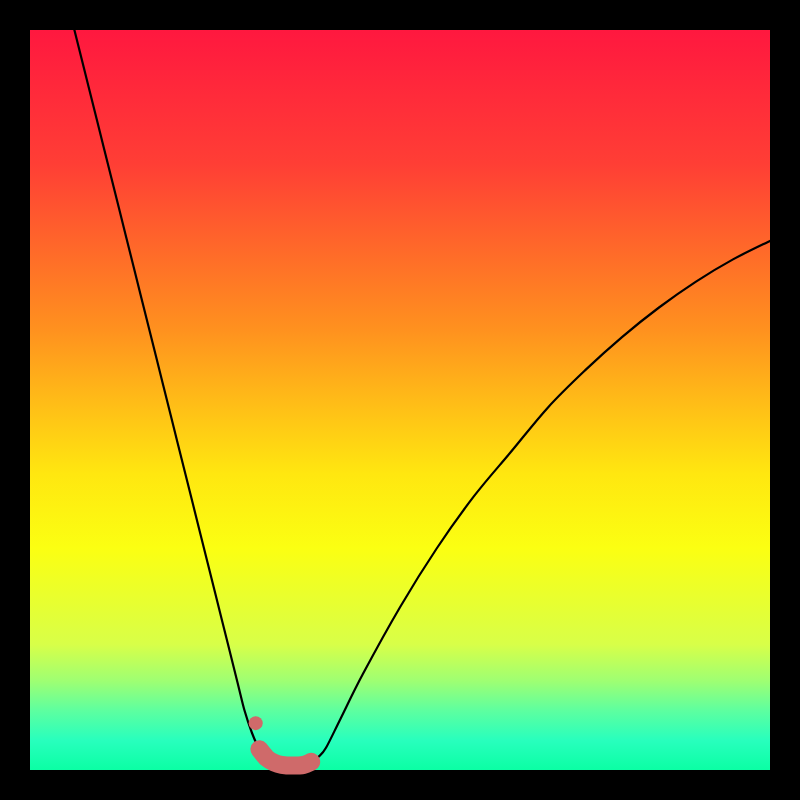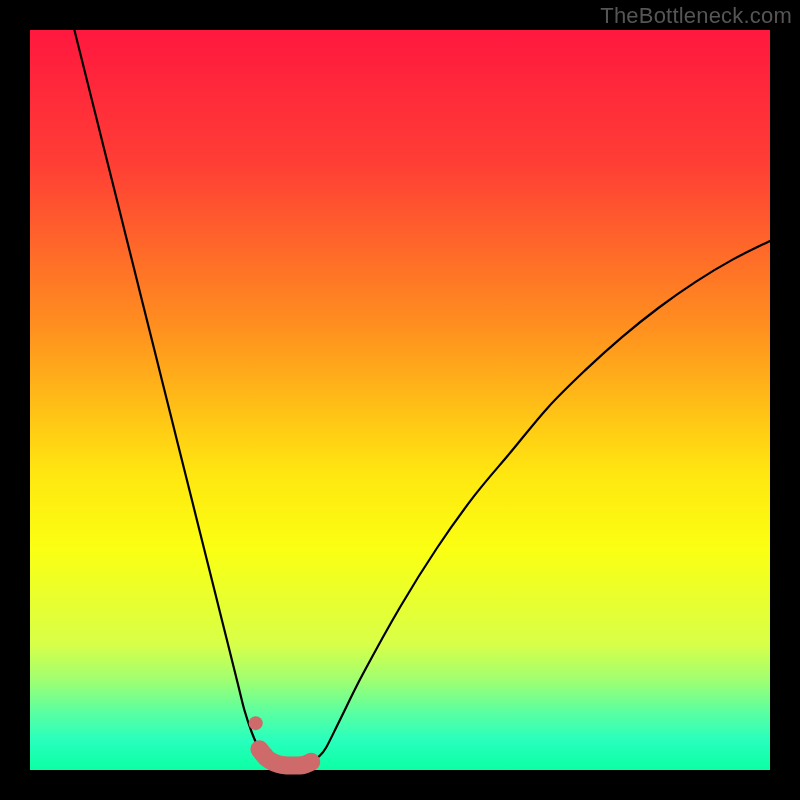--- a/index.html
+++ b/index.html
@@ -49,14 +49,13 @@
 </head>
 <body>
 
 <div class="frame">
   <div class="plot" id="plot" style="background: linear-gradient(rgb(255, 24, 63) 0%, rgb(255, 62, 53) 18%, rgb(255, 143, 31) 40%, rgb(255, 231, 16) 60%, rgb(251, 255, 18) 70%, rgb(216, 255, 72) 83%, rgb(158, 255, 115) 88%, rgb(93, 255, 160) 92%, rgb(40, 255, 189) 96%, rgb(11, 255, 164) 100%);"></div>
   <svg class="curve" id="curveSvg" viewBox="0 0 740 740" preserveAspectRatio="none">
       <path d="M 44.40 0.00 C 46.87 9.87, 54.27 39.47, 59.20 59.20 C 64.13 78.93, 69.07 98.67, 74.00 118.40 C 78.93 138.13, 83.87 157.87, 88.80 177.60 C 93.73 197.33, 98.67 217.07, 103.60 236.80 C 108.53 256.53, 113.47 276.27, 118.40 296.00 C 123.33 315.73, 128.27 335.47, 133.20 355.20 C 138.13 374.93, 143.07 394.67, 148.00 414.40 C 152.93 434.13, 157.87 453.87, 162.80 473.60 C 167.73 493.33, 172.67 513.07, 177.60 532.80 C 182.53 552.53, 187.47 572.27, 192.40 592.00 C 197.33 611.73, 203.50 636.40, 207.20 651.20 C 210.90 666.00, 212.13 672.17, 214.60 680.80 C 217.07 689.43, 219.53 696.59, 222.00 703.00 C 224.47 709.41, 226.93 715.09, 229.40 719.28 C 231.87 723.47, 234.33 725.94, 236.80 728.16 C 239.27 730.38, 241.73 731.49, 244.20 732.60 C 246.67 733.71, 248.52 734.33, 251.60 734.82 C 254.68 735.31, 259.00 735.56, 262.70 735.56 C 266.40 735.56, 270.72 735.44, 273.80 734.82 C 276.88 734.20, 278.73 733.22, 281.20 731.86 C 283.67 730.50, 286.13 729.02, 288.60 726.68 C 291.07 724.34, 292.30 724.21, 296.00 717.80 C 299.70 711.39, 304.63 700.53, 310.80 688.20 C 316.97 675.87, 323.13 662.30, 333.00 643.80 C 342.87 625.30, 357.67 598.17, 370.00 577.20 C 382.33 556.23, 394.67 536.50, 407.00 518.00 C 419.33 499.50, 431.67 482.23, 444.00 466.20 C 456.33 450.17, 468.67 436.60, 481.00 421.80 C 493.33 407.00, 505.67 390.97, 518.00 377.40 C 530.33 363.83, 542.67 352.12, 555.00 340.40 C 567.33 328.68, 579.67 317.58, 592.00 307.10 C 604.33 296.62, 616.67 286.75, 629.00 277.50 C 641.33 268.25, 653.67 259.62, 666.00 251.60 C 678.33 243.58, 690.67 236.18, 703.00 229.40 C 715.33 222.62, 733.83 213.98, 740.00 210.90" fill="none" stroke="#000000" stroke-width="2.2" stroke-linecap="round"></path>
       <path d="M 229.40 719.28 C 230.63 720.76, 234.33 725.94, 236.80 728.16 C 239.27 730.38, 241.73 731.49, 244.20 732.60 C 246.67 733.71, 248.52 734.33, 251.60 734.82 C 254.68 735.31, 259.00 735.56, 262.70 735.56 C 266.40 735.56, 270.72 735.44, 273.80 734.82 C 276.88 734.20, 279.97 732.35, 281.20 731.86" fill="none" stroke="#cf6a6a" stroke-width="18" stroke-linecap="round"></path>
       <circle cx="225.70" cy="693.14" r="7" fill="#cf6a6a"></circle>
     </svg>
-  <div class="watermark">TheBottleneck.com</div>
 </div>
 
 </body></html>

